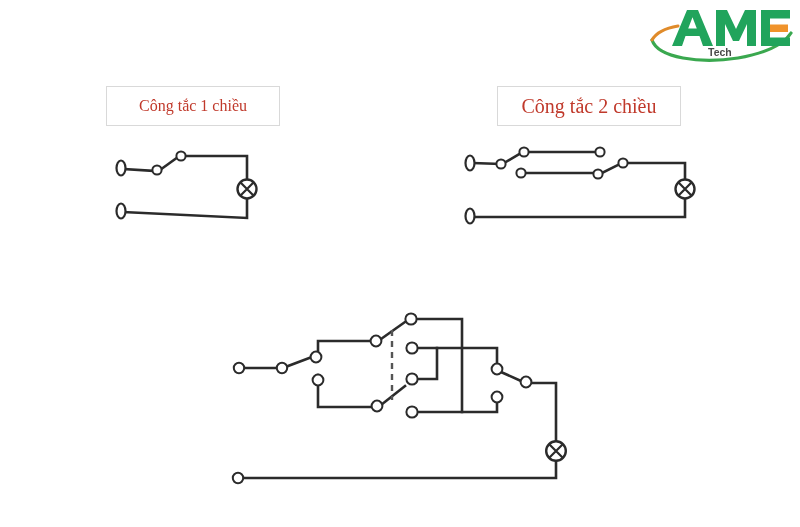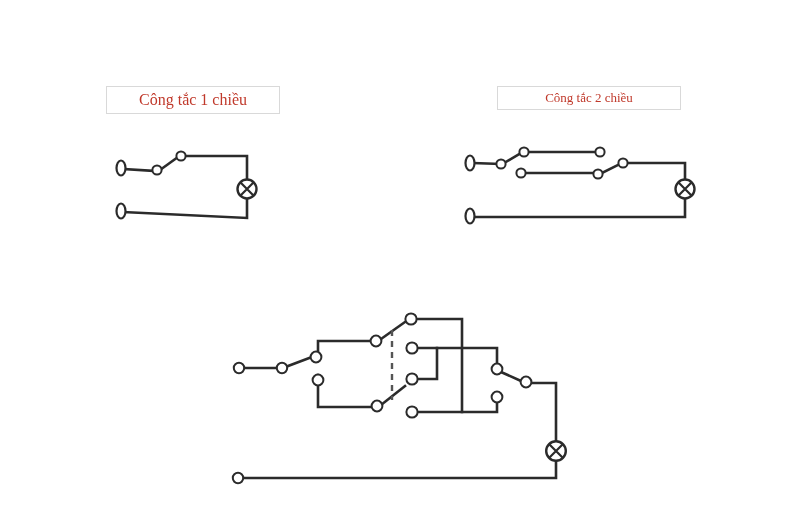--- a/index.html
+++ b/index.html
@@ -40,27 +40,27 @@
     box-sizing: border-box;
     display: flex;
     align-items: center;
     justify-content: center;
     color: #c0392b;
     font-family: "Liberation Serif", serif;
     white-space: nowrap;
   }
   #caption-1 {
     left: 106px; top: 86px;
-    width: 174px; height: 28px;
+    width: 174px; height: 40px;
     font-size: 16px;
   }
   #caption-2 {
     left: 497px; top: 86px;
-    width: 184px; height: 24px;
-    font-size: 13px;
+    width: 184px; height: 40px;
+    font-size: 20px;
   }
   #caption-3 {
     left: 279px; top: 275px;
     width: 265px; height: 30px;
     font-size: 17px;
   }
 
   
   .circuit {
     position: absolute;
@@ -101,20 +101,39 @@
     stroke: #2b2b2b;
     stroke-width: 2.2;
     fill: none;
   }
 </style>
 </head>
 <body>
 
 <div class="page">
 
+  <div class="logo">
+    <svg width="148" height="62" viewBox="0 0 148 62" xmlns="http://www.w3.org/2000/svg">
+
+      <path d="M4 38 C 10 56, 52 62, 90 56 C 118 51, 136 42, 143 31" fill="none" stroke="#3aa84f" stroke-width="3.2" stroke-linecap="round"></path>
+      <path d="M4 38 C 8 31, 18 26, 30 24" fill="none" stroke="#e08b2a" stroke-width="3" stroke-linecap="round"></path>
+
+      <path d="M24 44 L39 8 L50 8 L65 44 L55 44 L51.5 34 L37.5 34 L34 44 Z
+               M40.2 26.5 L48.8 26.5 L44.5 15.2 Z" fill="#21a45c" fill-rule="evenodd"></path>
+
+      <path d="M68 44 L68 8 L79 8 L88 27 L97 8 L108 8 L108 44 L99 44 L99 22 L91 39 L85 39 L77 22 L77 44 Z" fill="#21a45c"></path>
+
+      <path d="M113 8 L142 8 L142 16.5 L122 16.5 L122 22 L113 22 Z" fill="#21a45c"></path>
+      <path d="M113 22 L122 22 L122 35.5 L142 35.5 L142 44 L113 44 Z" fill="#21a45c"></path>
+
+      <rect x="122" y="22.5" width="18" height="7.5" fill="#f0932b"></rect>
+
+      <text x="60" y="54" font-family="Liberation Sans, sans-serif" font-size="10.5" font-weight="bold" fill="#4a4a4a">Tech</text>
+    </svg>
+  </div>
 
   <div class="caption-box" id="caption-1">Công tắc 1 chiều</div>
 
   <div class="caption-box" id="caption-2">Công tắc 2 chiều</div>
 
 
   <div class="circuit">
     <svg width="800" height="527" xmlns="http://www.w3.org/2000/svg">
       <g>
 

